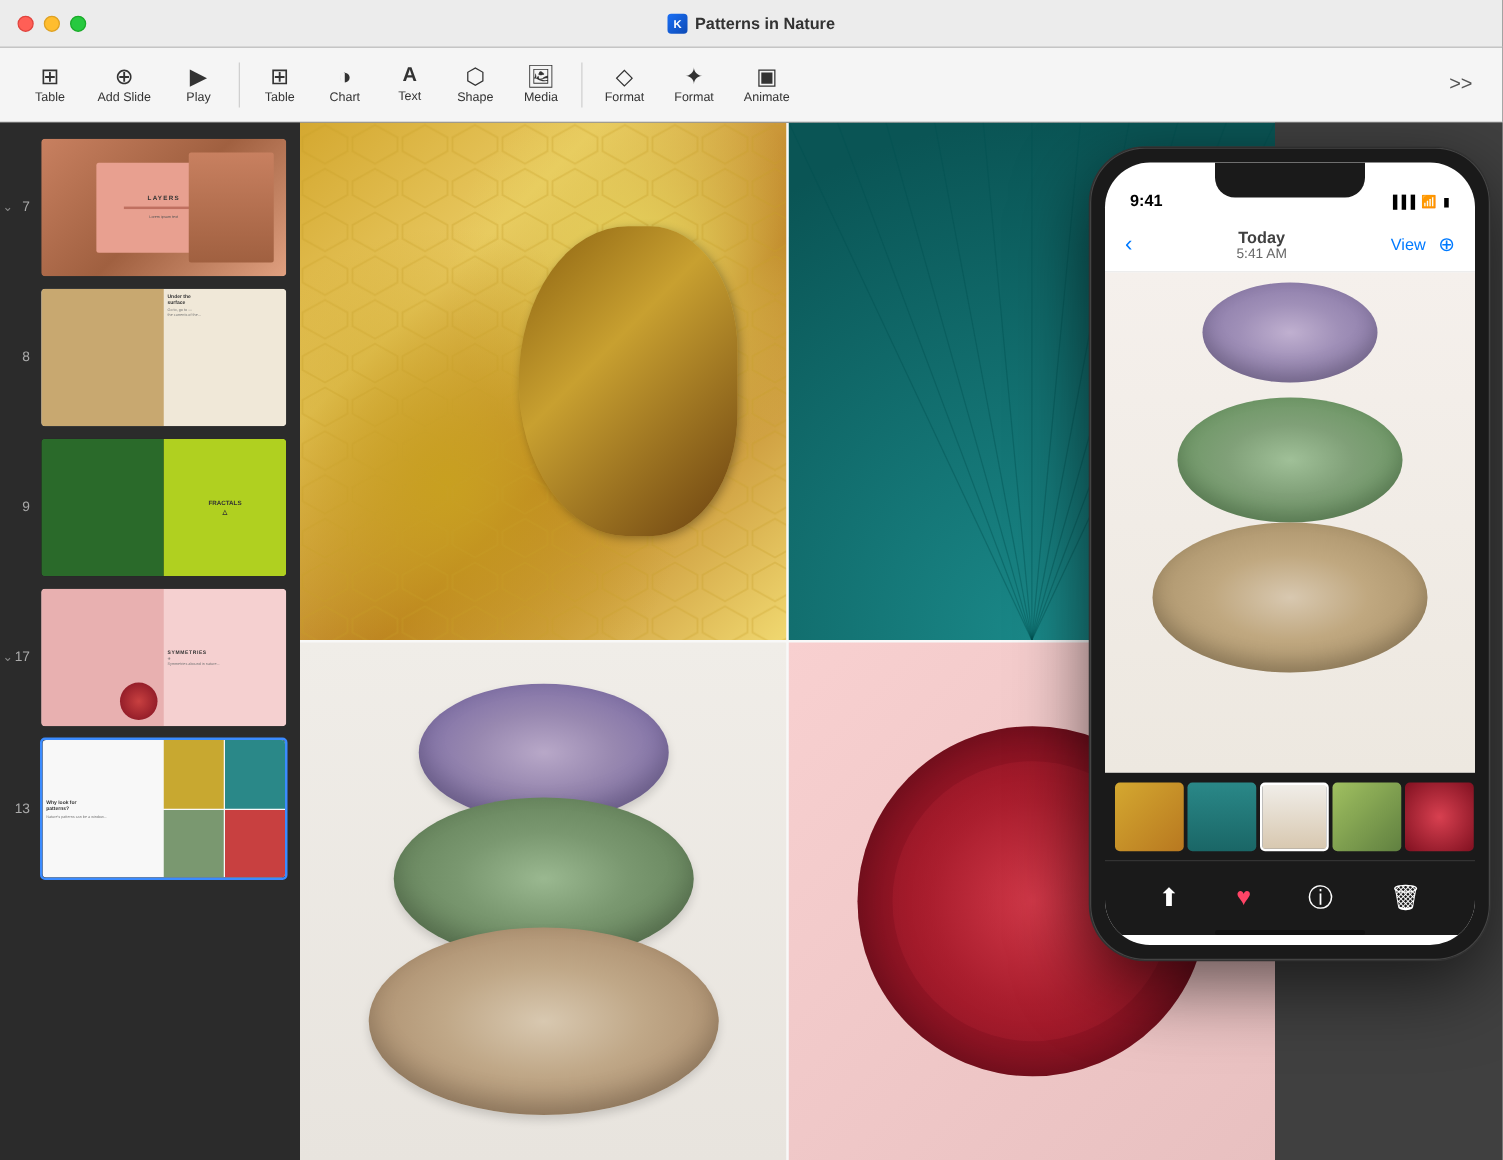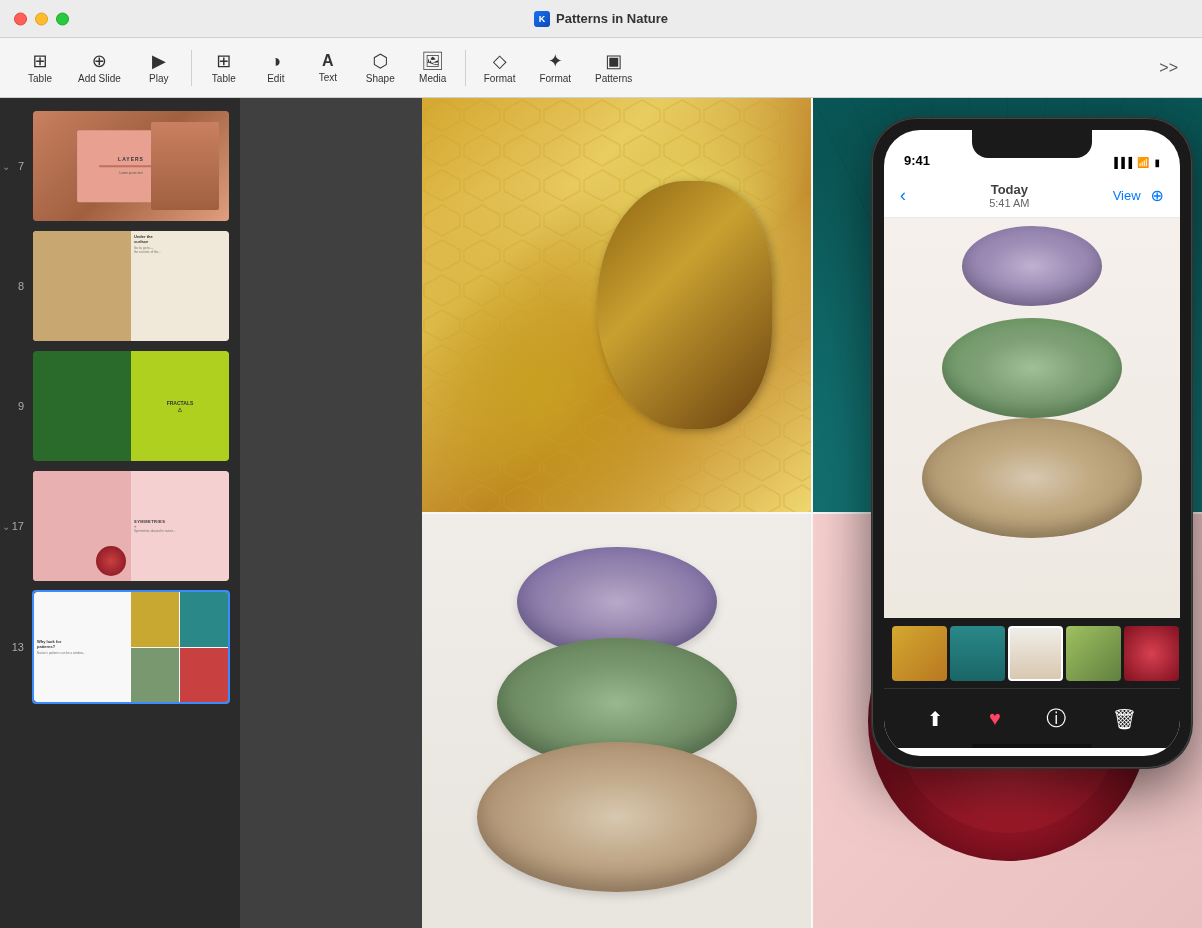--- a/index.html
+++ b/index.html
@@ -154,21 +154,21 @@
     }
 
     
     .canvas-area {
       flex: 1;
       background: #404040;
       position: relative;
       overflow: hidden;
       display: flex;
       align-items: center;
-      justify-content: flex-end;
+      justify-content: flex-start;
     }
 
     .slide-canvas {
       width: 780px;
       height: 830px;
       position: relative;
       background: #f8f8f8;
       display: grid;
       grid-template-columns: 1fr 1fr;
       grid-template-rows: 1fr 1fr;
@@ -611,21 +611,21 @@
     <span class="tb-icon">▶</span>
     <span class="tb-label">Play</span>
   </div>
   <div class="toolbar-separator"></div>
   <div class="toolbar-btn">
     <span class="tb-icon">⊞</span>
     <span class="tb-label">Table</span>
   </div>
   <div class="toolbar-btn">
     <span class="tb-icon">◑</span>
-    <span class="tb-label">Edit</span>
+    <span class="tb-label">Chart</span>
   </div>
   <div class="toolbar-btn">
     <span class="tb-icon" style="font-size:16px;font-weight:600;">A</span>
     <span class="tb-label">Text</span>
   </div>
   <div class="toolbar-btn">
     <span class="tb-icon">⬡</span>
     <span class="tb-label">Shape</span>
   </div>
   <div class="toolbar-btn">
@@ -636,21 +636,21 @@
   <div class="toolbar-btn">
     <span class="tb-icon">◇</span>
     <span class="tb-label">Format</span>
   </div>
   <div class="toolbar-btn">
     <span class="tb-icon">✦</span>
     <span class="tb-label">Format</span>
   </div>
   <div class="toolbar-btn">
     <span class="tb-icon">▣</span>
-    <span class="tb-label">Patterns</span>
+    <span class="tb-label">Animate</span>
   </div>
   <div class="toolbar-more">&gt;&gt;</div>
 </div>
 
 <div class="main-area">
 
   <div class="sidebar">
 
     <div class="slide-item" style="position:relative;">
       <span class="group-chevron">⌄</span>

